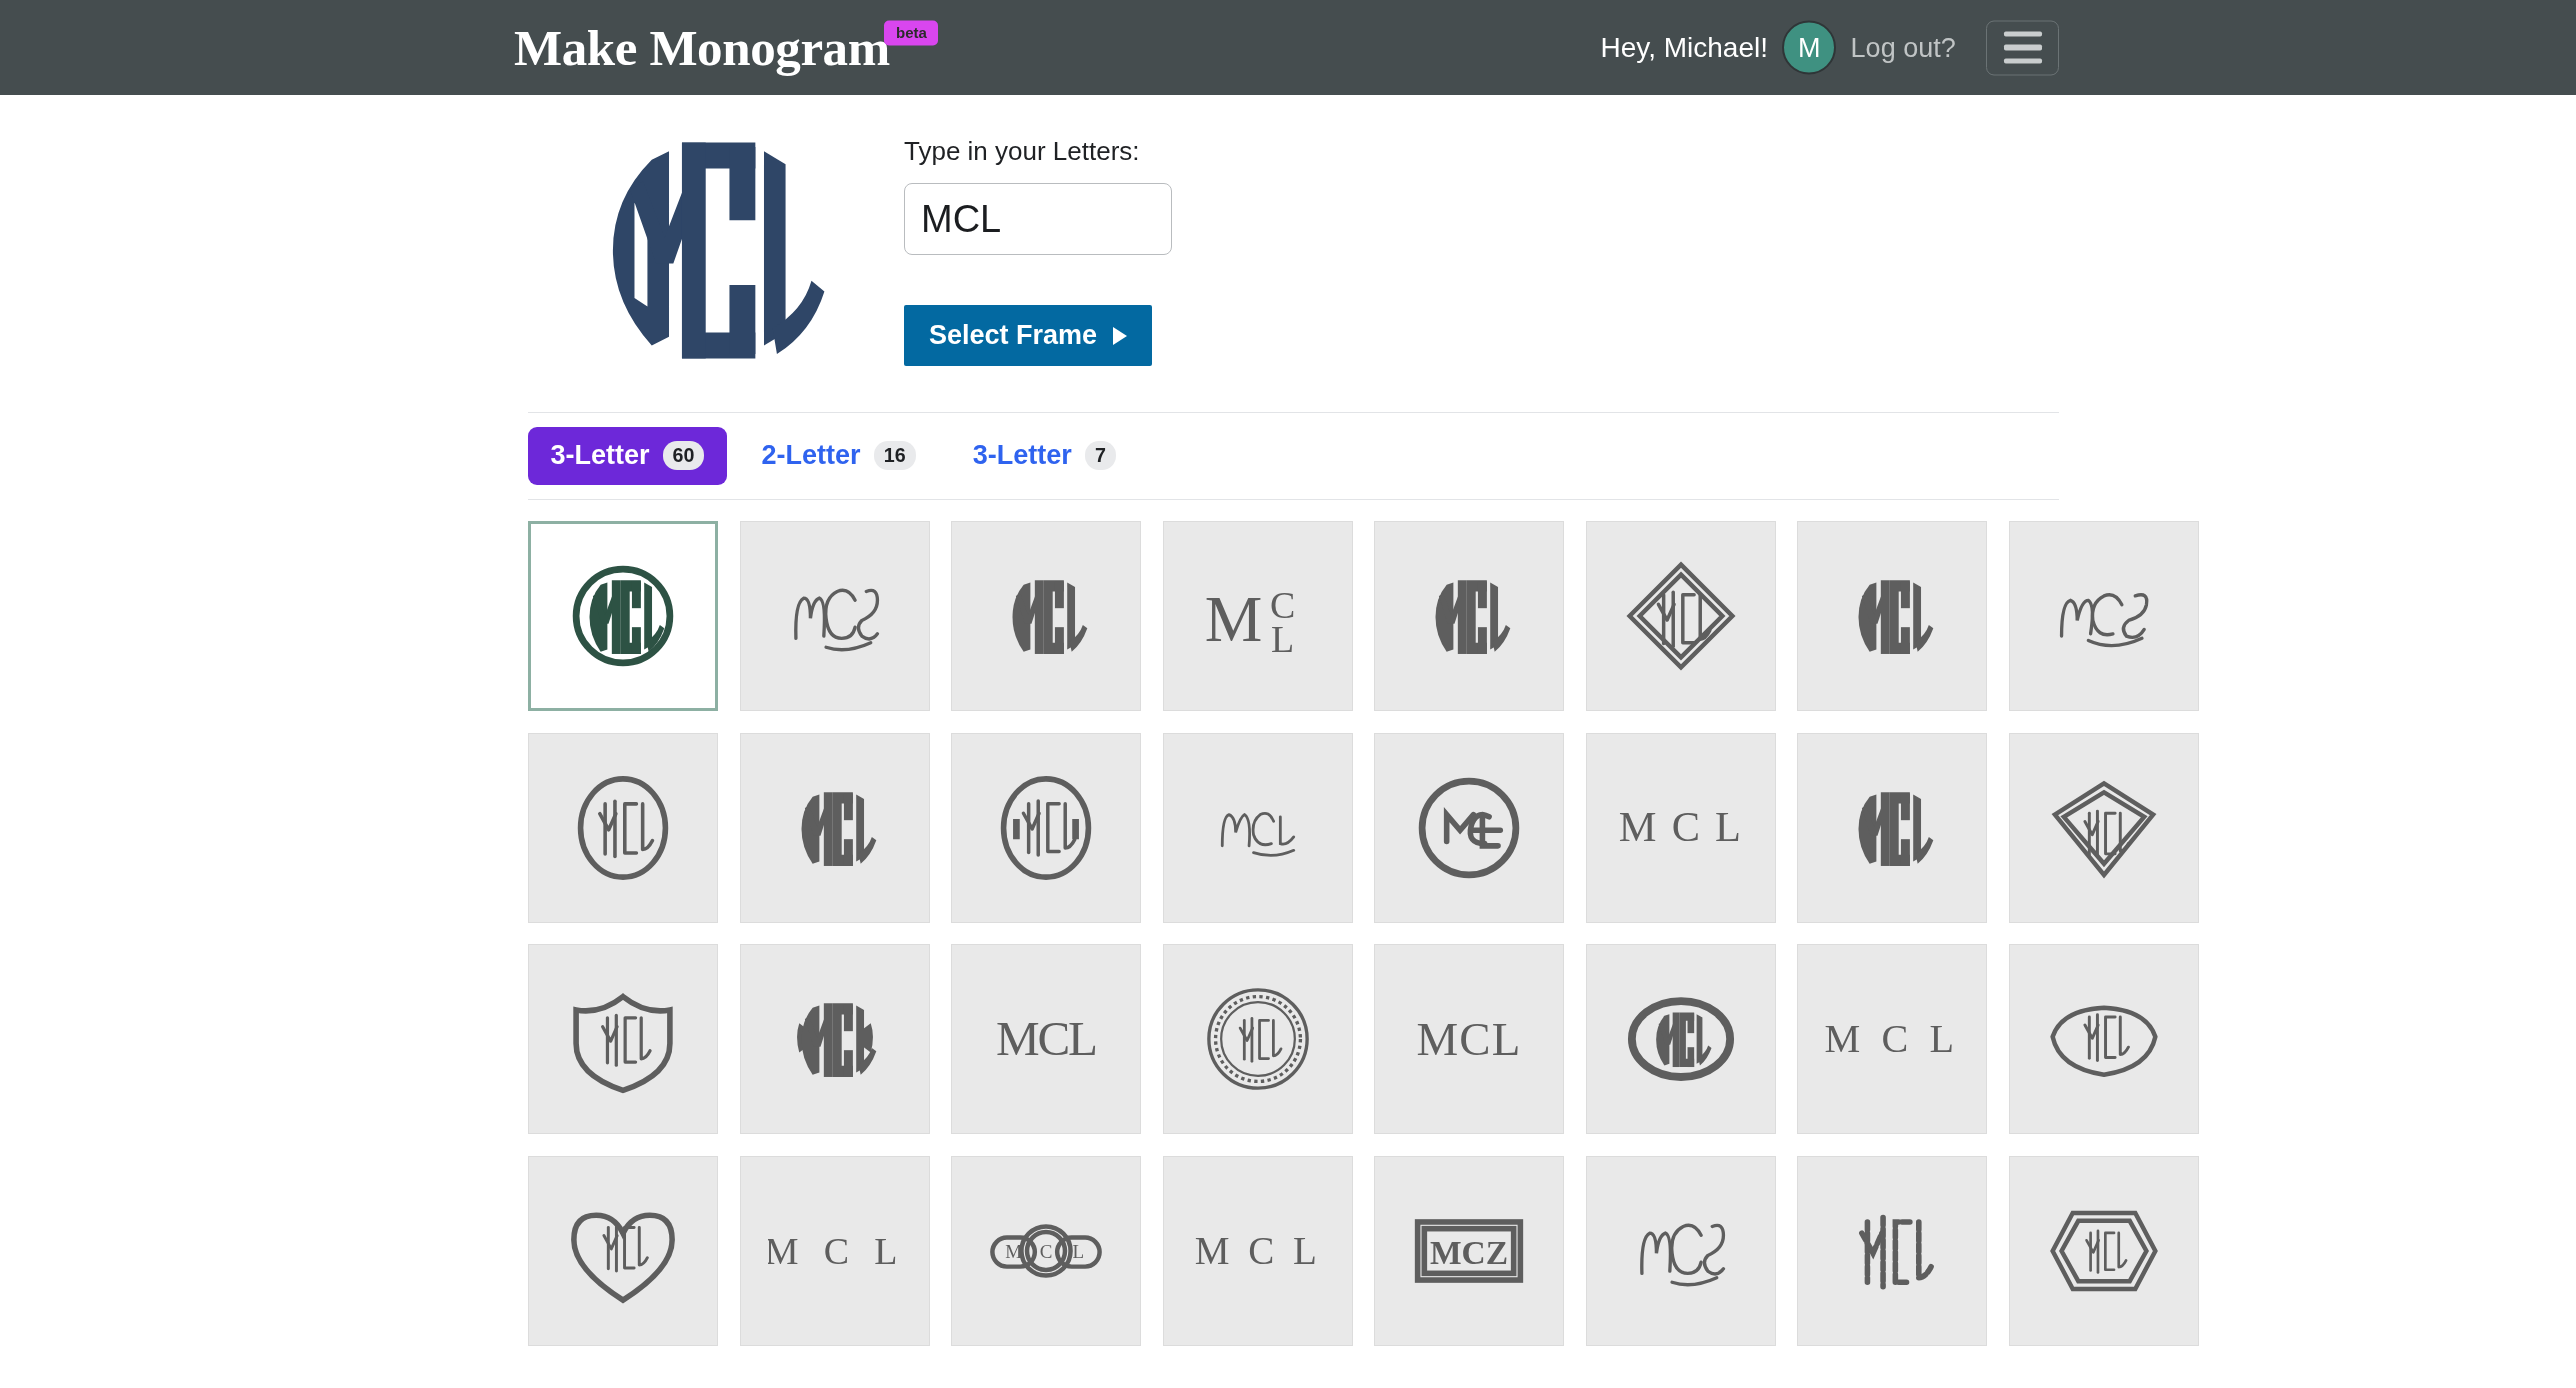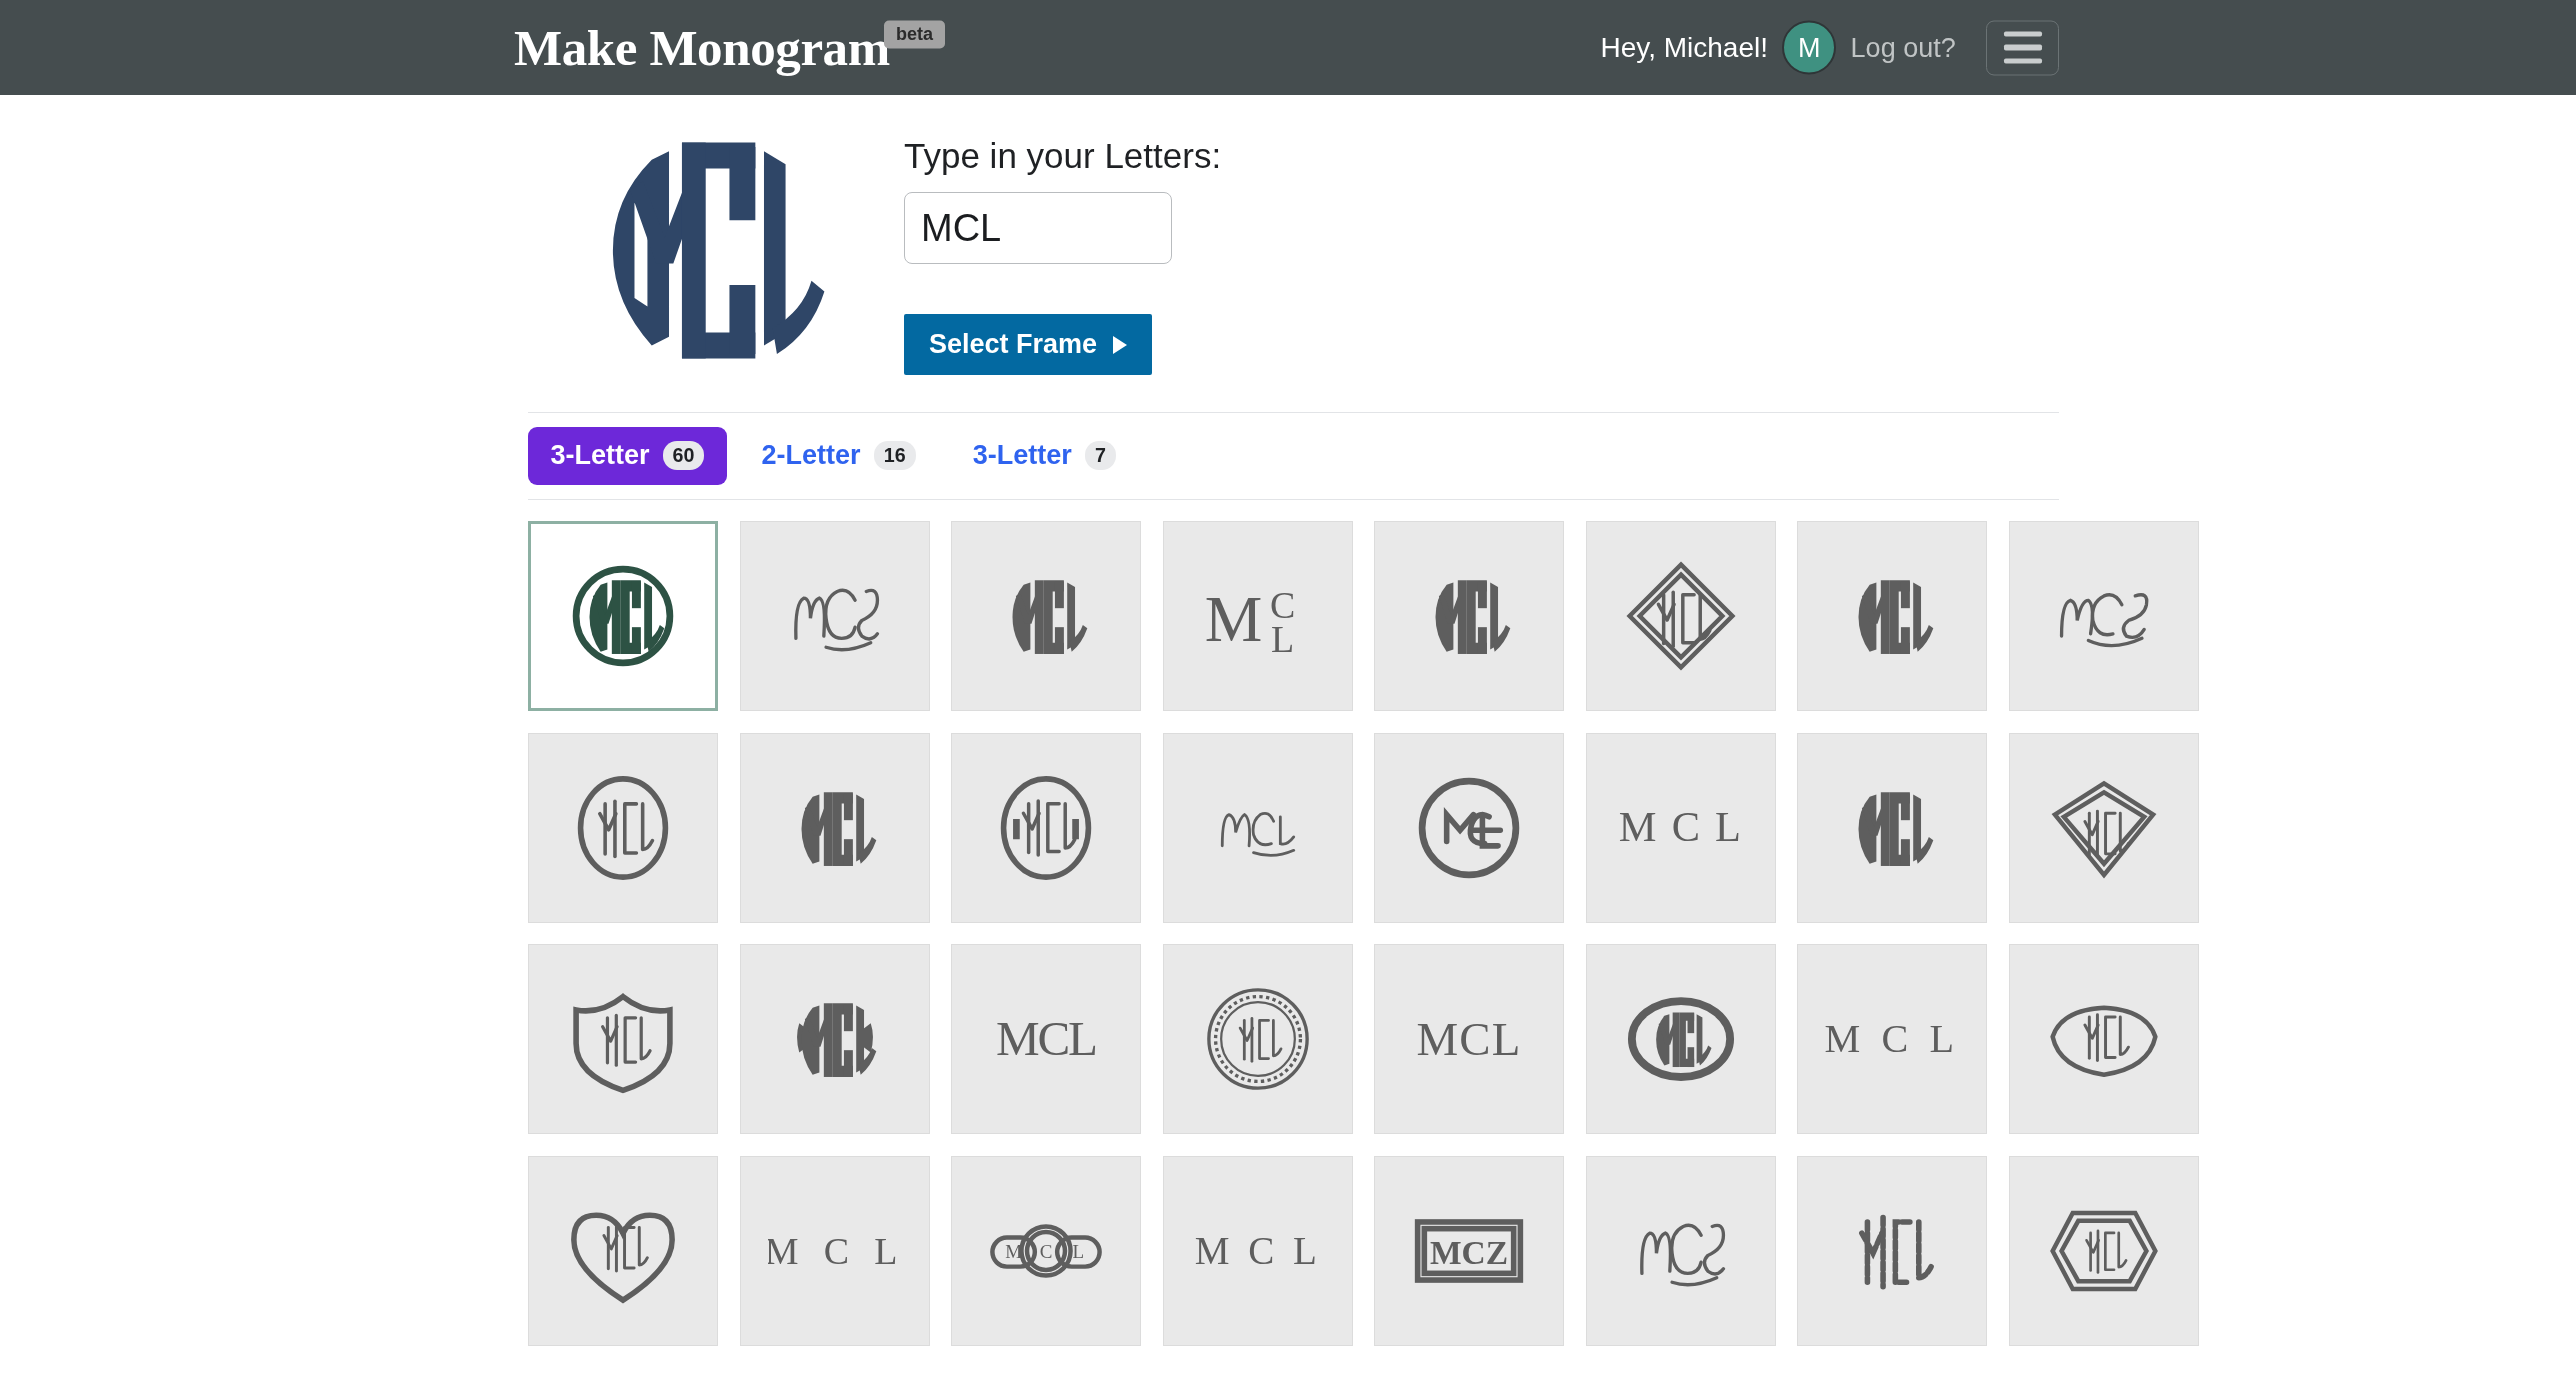--- a/index.html
+++ b/index.html
@@ -30,25 +30,25 @@
   .brand-text {
     font-family: "Liberation Serif", serif;
     font-weight: bold;
     font-size: 51px;
     color: #ffffff;
     line-height: 1;
     letter-spacing: -0.4px;
     white-space: nowrap;
   }
   .beta-badge {
-    background: #a3a3a3;
+    background: #d946ef;
     color: #2b2b2b;
     font-family: "Liberation Sans", sans-serif;
     font-weight: bold;
-    font-size: 18px;
+    font-size: 15px;
     padding: 4.5px 11.6px 5.4px;
     border-radius: 5px;
     margin-left: -5.4px;
     margin-top: -1.8px;
     line-height: 1;
   }
   .header-right {
     position: absolute;
     right: 517px;
     top: 50%;
@@ -127,21 +127,21 @@
   .preview-art {
     width: 376px;
     height: 268px;
     display: flex;
     align-items: center;
     justify-content: center;
   }
   .preview-art svg { width: 277px; height: 259px; }
   .controls { padding-top: 19.7px; }
   .field-label {
-    font-size: 35px;
+    font-size: 26px;
     color: #1f2124;
     margin-bottom: 16px;
   }
   .letters-input {
     width: 268px;
     height: 72px;
     border: 1.8px solid #b9bcbf;
     border-radius: 8px;
     font-size: 38px;
     font-family: "Liberation Sans", sans-serif;

